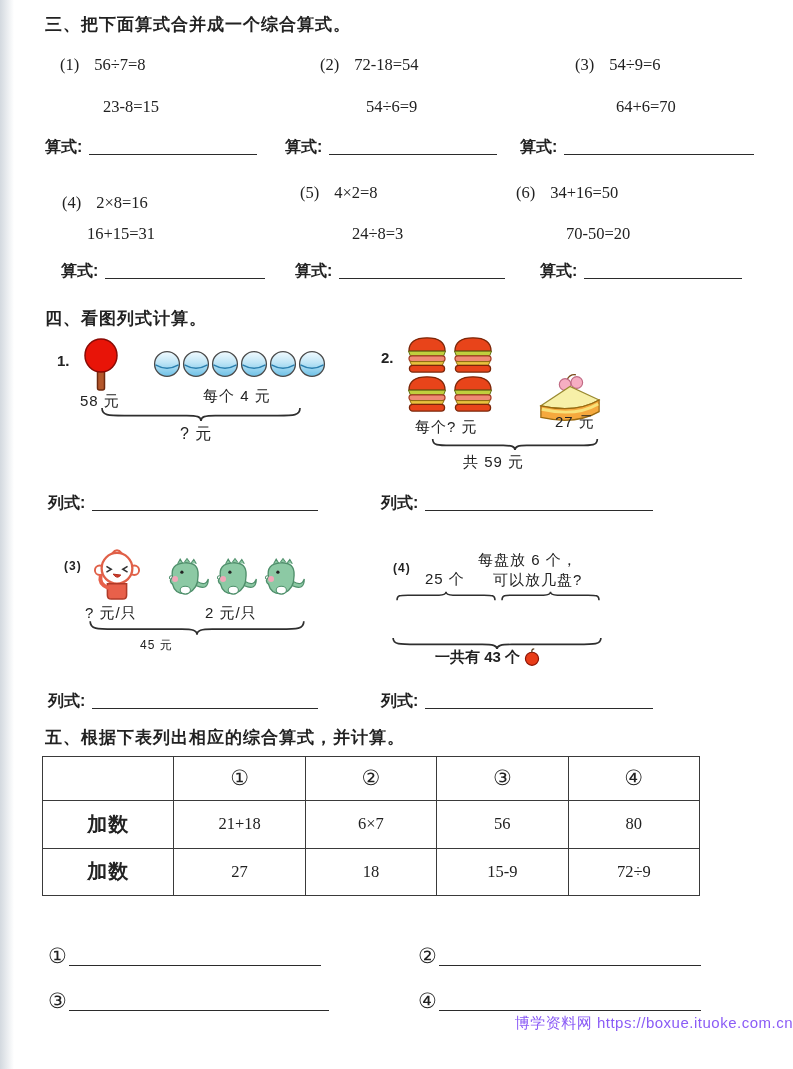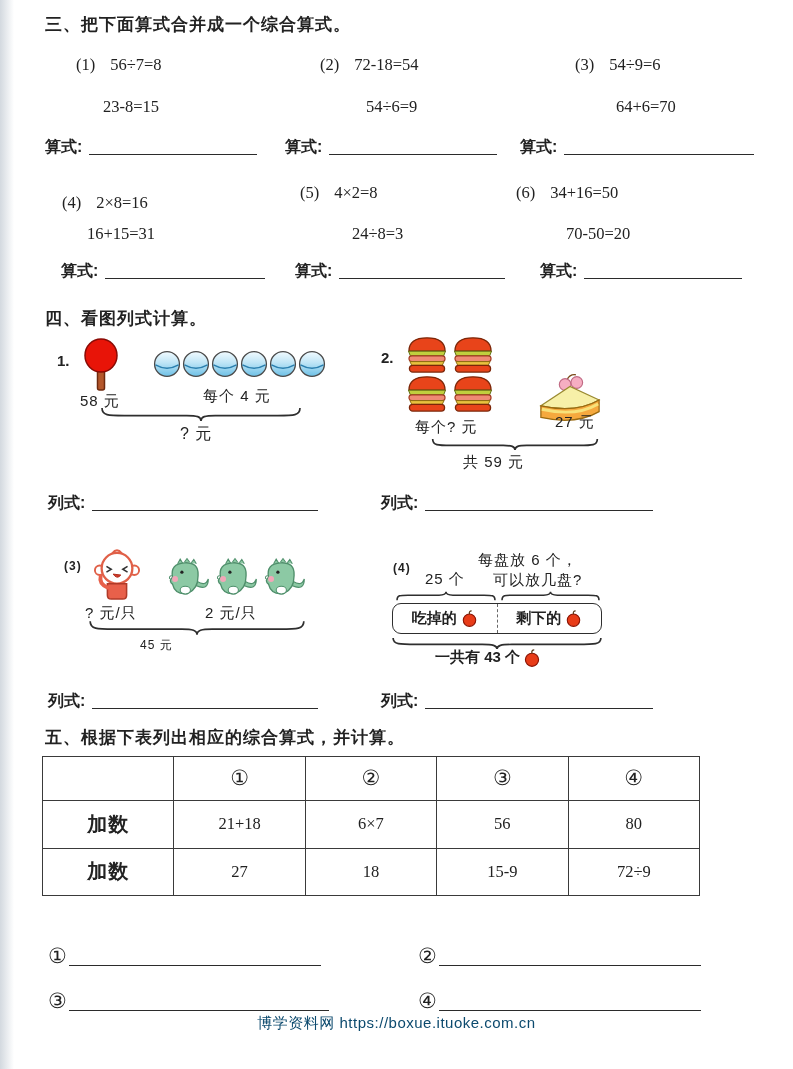--- a/index.html
+++ b/index.html
@@ -29,35 +29,35 @@
   .balls-row{display:flex;gap:1px;}
   .burger-grid{display:flex;flex-wrap:wrap;width:90px;gap:1px 4px;}
   .dino-row{display:flex;gap:2px;}
   .fig4-box{
     box-sizing:border-box;border:1.7px solid #2e2e2e;border-radius:9px;
     display:flex;align-items:center;background:#fff;
   }
   .fig4-cell{flex:1;display:flex;align-items:center;justify-content:center;gap:4px;
     font-size:15px;font-weight:600;white-space:nowrap;height:100%;}
   .fig4-cell.right{border-left:1.7px dashed #666;}
-  .total-line{display:flex;align-items:center;gap:3px;font-size:15px;font-weight:600;white-space:nowrap;}
+  .total-line{display:flex;gap:3px;font-size:15px;font-weight:600;white-space:nowrap;}
   table.s5{
     border-collapse:collapse;table-layout:fixed;
   }
   table.s5 td{
     border:1.9px solid #3a3a3a;text-align:center;vertical-align:middle;
     font-family:"Liberation Serif","DejaVu Serif",serif;font-size:16.5px;
   }
   table.s5 td.circ{font-size:21px;}
   table.s5 td.rowlab{font-family:"Liberation Sans","DejaVu Sans",sans-serif;font-weight:700;font-size:20px;letter-spacing:1px;}
   .ansline{white-space:nowrap;}
   .circ-num{font-family:"Liberation Serif","DejaVu Serif",serif;font-size:21px;}
   .footer{
-    position:absolute;left:0;top:1014px;width:100%;text-align:center;
-    color:#0c4a6e;font-size:15px;letter-spacing:0.5px;
+    position:absolute;left:0;top:1014px;width:100%;text-align:right;
+    color:#8b5cf6;font-size:15px;letter-spacing:0.5px;
   }
 </style>
 </head>
 <body>
 
 <svg width="0" height="0" style="position:absolute" aria-hidden="true">
   <defs>
     <linearGradient id="gball" x1="0" y1="0" x2="0" y2="1">
       <stop offset="0" stop-color="#f2fbff"></stop>
         <stop offset="0.45" stop-color="#bfe5f6"></stop>
@@ -116,21 +116,21 @@
     <symbol id="brace-u" viewBox="0 0 100 12" preserveAspectRatio="none">
       <path d="M1,11 C1,5 4,5 12,5 L43,5 C48,5 50,4 50,1 C50,4 52,5 57,5 L88,5 C96,5 99,5 99,11" fill="none" stroke="#2e2e2e" stroke-width="1.5" vector-effect="non-scaling-stroke"></path>
     </symbol>
   </defs>
 </svg>
 
 <div class="page">
 
   <div class="abs sec-title" style="left:45px;top:13px">三、把下面算式合并成一个综合算式。</div>
 
-  <span class="abs eq" style="left:76px;top:55px"><span>(1)</span><span class="gap">56÷7=8</span></span>
+  <span class="abs eq" style="left:60px;top:55px"><span>(1)</span><span class="gap">56÷7=8</span></span>
   <span class="abs eq" style="left:320px;top:55px"><span>(2)</span><span class="gap">72-18=54</span></span>
   <span class="abs eq" style="left:575px;top:55px"><span>(3)</span><span class="gap">54÷9=6</span></span>
 
   <span class="abs eq" style="left:103px;top:97px">23-8=15</span>
   <span class="abs eq" style="left:366px;top:97px">54÷6=9</span>
   <span class="abs eq" style="left:616px;top:97px">64+6=70</span>
 
   <span class="abs" style="left:45px;top:137px"><span class="ans-label">算式:</span><span class="uline" style="width:168px"></span></span>
   <span class="abs" style="left:285px;top:137px"><span class="ans-label">算式:</span><span class="uline" style="width:168px"></span></span>
   <span class="abs" style="left:520px;top:137px"><span class="ans-label">算式:</span><span class="uline" style="width:190px"></span></span>
@@ -240,34 +240,20 @@
     <span class="abs fig-num-sm" style="left:8px;top:14px">(4)</span>
     <span class="abs fig-t" style="left:40px;top:23px">25 个</span>
     <span class="abs fig-t" style="left:93px;top:4px">每盘放 6 个，</span>
     <span class="abs fig-t" style="left:108px;top:24px">可以放几盘?</span>
     <span class="abs icon" style="left:11px;top:44px"><svg width="100" height="10">
           <use href="#brace-u"></use>
         </svg></span>
     <span class="abs icon" style="left:116px;top:44px"><svg width="99" height="10">
           <use href="#brace-u"></use>
         </svg></span>
-    <div class="abs fig4-box" style="left:7px;top:56px;width:210px;height:31px">
-      <div class="fig4-cell">
-          <span>吃掉的</span>
-          <span class="icon"><svg width="17" height="17">
-              <use href="#i-apple"></use>
-            </svg></span>
-        </div>
-      <div class="fig4-cell right">
-          <span>剩下的</span>
-          <span class="icon"><svg width="17" height="17">
-              <use href="#i-apple"></use>
-            </svg></span>
-        </div>
-    </div>
     <span class="abs icon" style="left:6px;top:90px"><svg width="212" height="13">
           <use href="#brace-d"></use>
         </svg></span>
     <div class="abs total-line" style="left:50px;top:101px">
       <span>一共有 43 个</span>
       <span class="icon"><svg width="18" height="18">
             <use href="#i-apple"></use>
           </svg></span>
     </div>
   </div>

